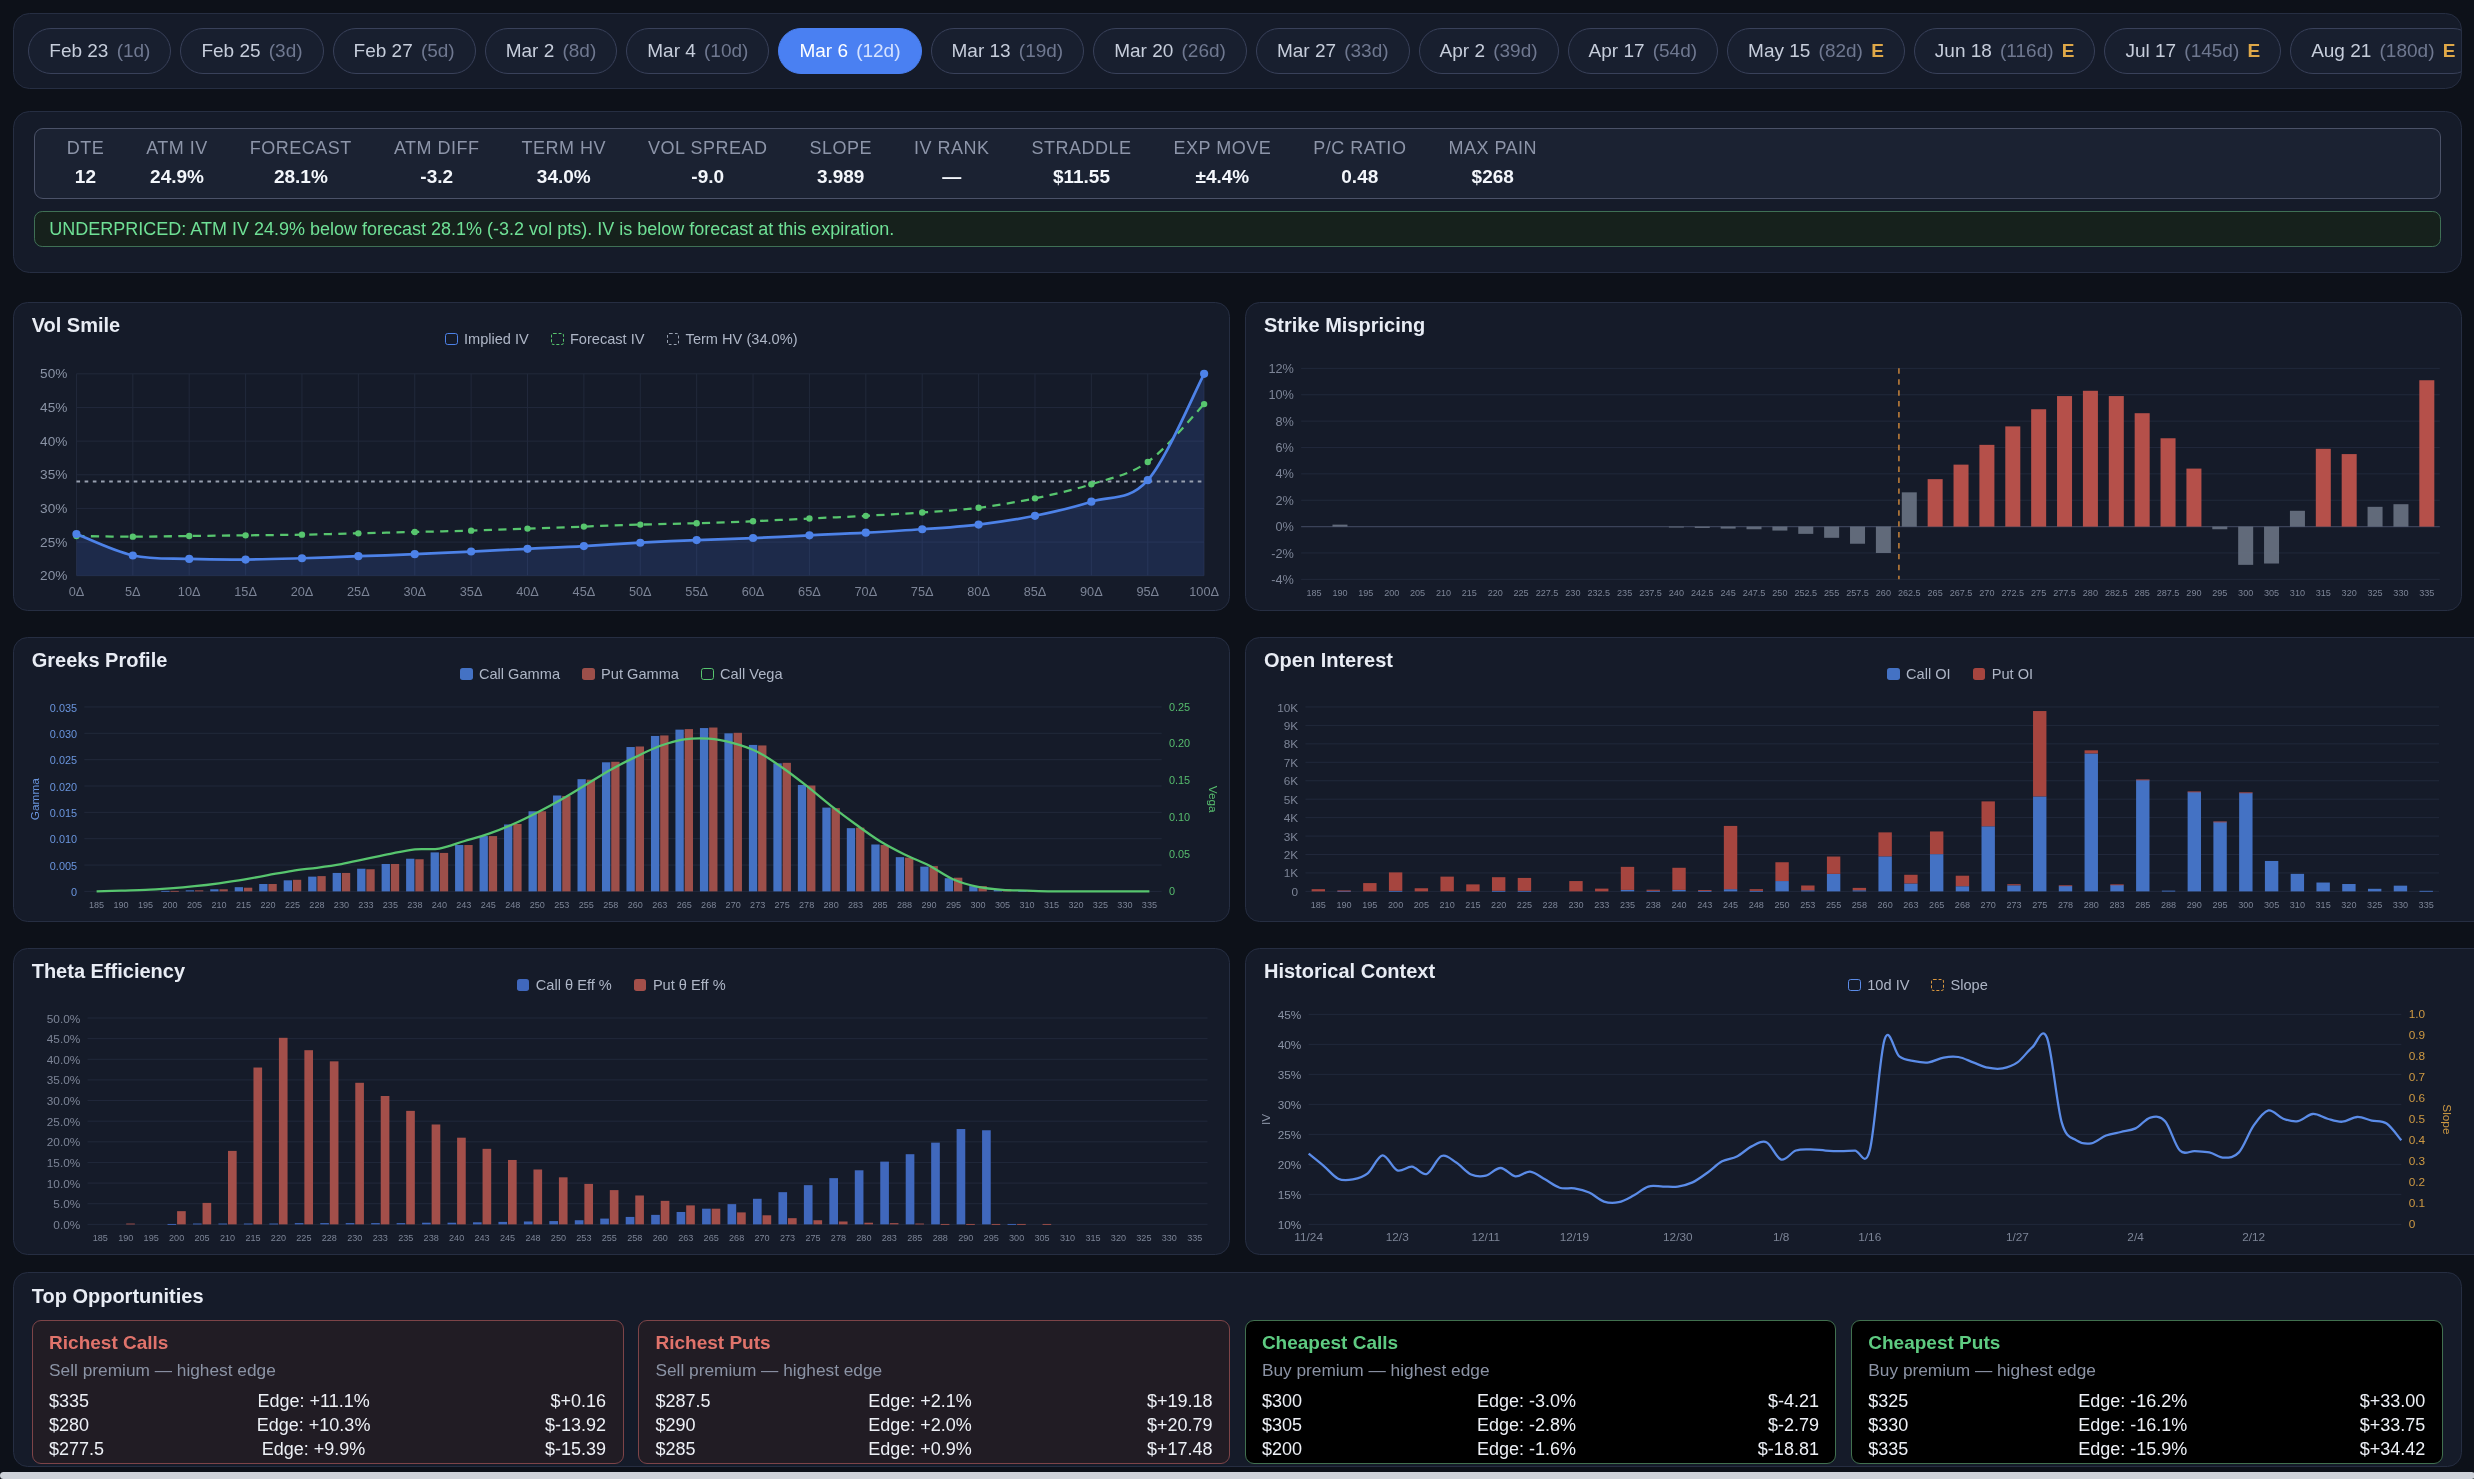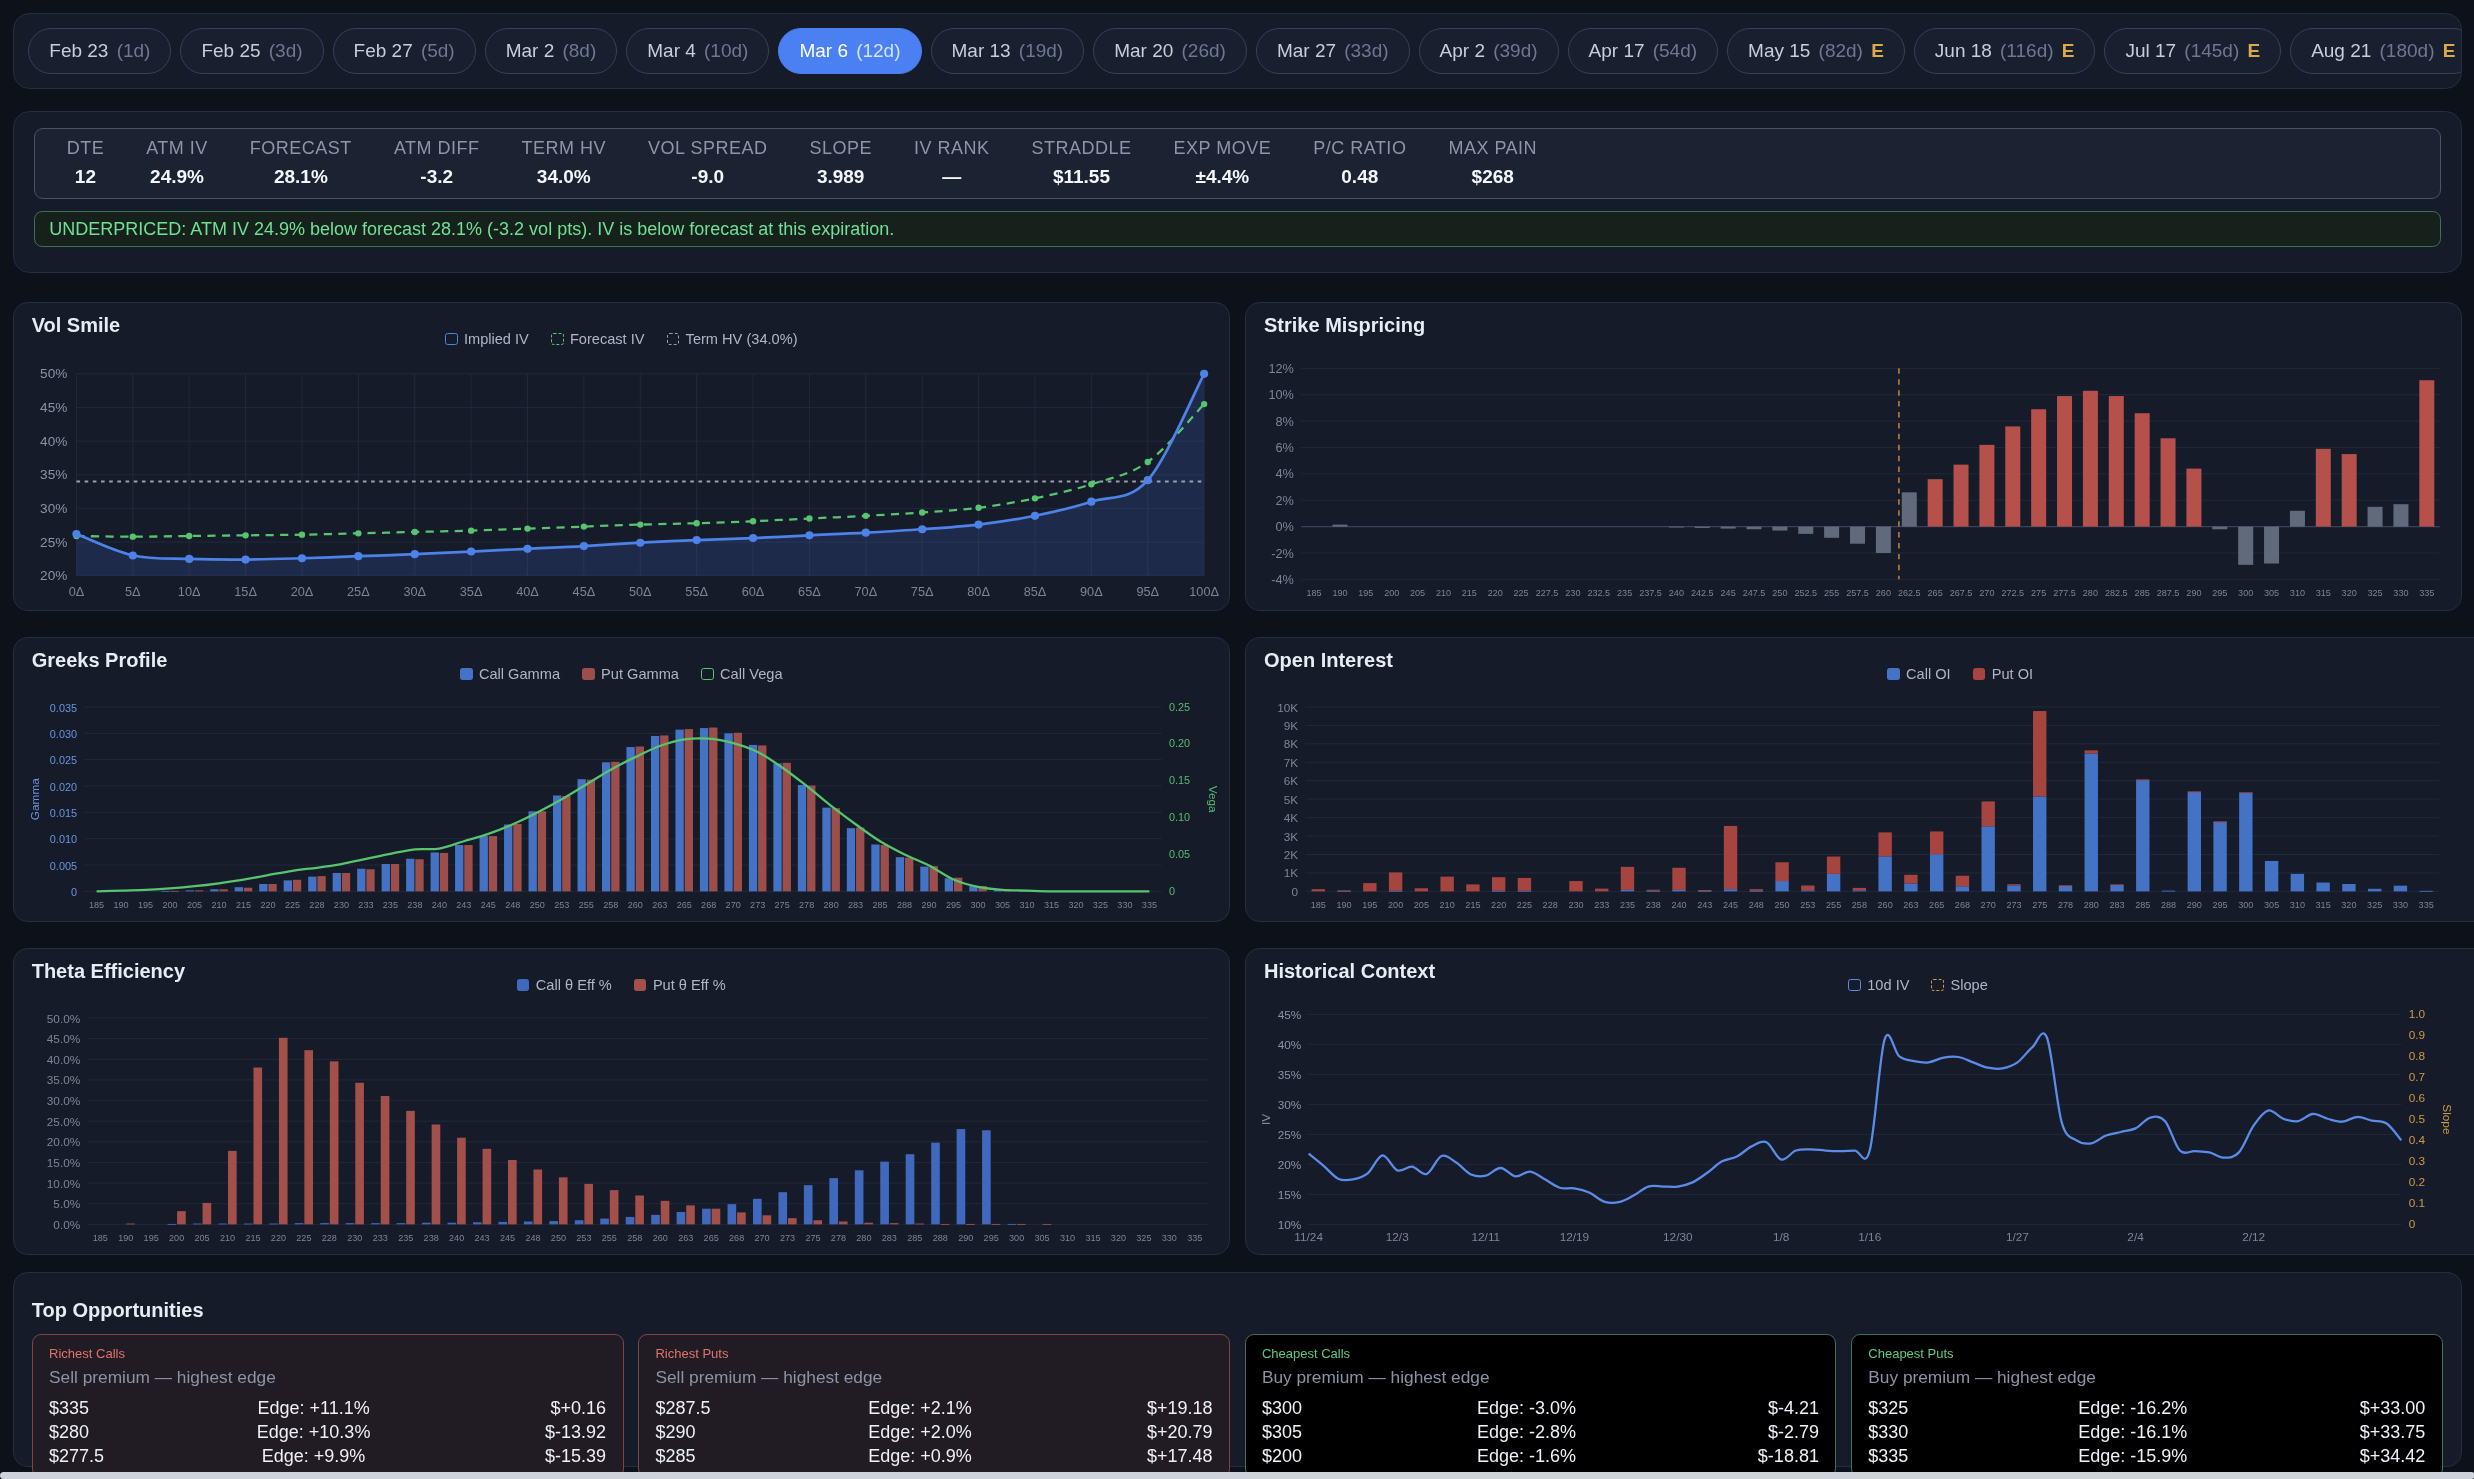--- a/index.html
+++ b/index.html
@@ -35,27 +35,27 @@
   #p-theta{left:12.7px;top:948px;width:1217px;height:307px;padding-left:24px;}
   #p-history{left:1245px;top:948px;width:1346px;height:307px;}
   .chart-title{position:absolute;left:18px;top:11px;font-size:20px;font-weight:600;color:#e8ecf4;}
   .legend{position:absolute;left:0;right:0;top:28px;display:flex;justify-content:center;gap:22px;
           align-items:center;font-size:14.6px;color:#aeb6c6;pointer-events:none;}
   .lgd{display:flex;align-items:center;gap:6.4px;pointer-events:auto;cursor:pointer;}
   .lgd i{display:inline-block;width:12.7px;height:12.7px;border-radius:2.7px;box-sizing:border-box;}
   svg.chart{position:absolute;left:11px;top:49px;}
   
   .opps{position:absolute;left:12.7px;top:1272px;width:2449px;height:195px;background:#151b29;
-        border:0.9px solid #262e42;border-radius:14.6px;box-sizing:border-box;padding:26px 18px;}
+        border:0.9px solid #262e42;border-radius:14.6px;box-sizing:border-box;padding:12px 18px;}
   .opps-title{font-size:20px;font-weight:600;color:#e8ecf4;}
   .opps-grid{display:flex;gap:14.6px;margin-top:12px;}
   .card{flex:1;border-radius:9px;padding:11px 16.4px;box-sizing:border-box;height:144px;}
   .card.red{border:0.9px solid #7d4448;background:#211c24;}
   .card.green{border:0.9px solid #41704f;background:#000000;}
-  .card-title{font-size:13px;font-weight:400;}
+  .card-title{font-size:19px;font-weight:700;}
   .card.red .card-title{color:#e0736b;}
   .card.green .card-title{color:#5ecb81;}
   .card-sub{margin-top:5.5px;font-size:17.3px;color:#8b93a5;}
   .card-rows{margin-top:8.2px;}
   .crow{display:flex;align-items:center;font-size:18px;color:#edf0f6;line-height:24px;}
   .crow .s{width:118px;}
   .crow .e{flex:1;text-align:center;}
   .crow .v{width:146px;text-align:right;}
   
   .hscroll{position:absolute;left:0;right:0;bottom:0;height:7.3px;background:#ced2d9;border-radius:3.6px;}

